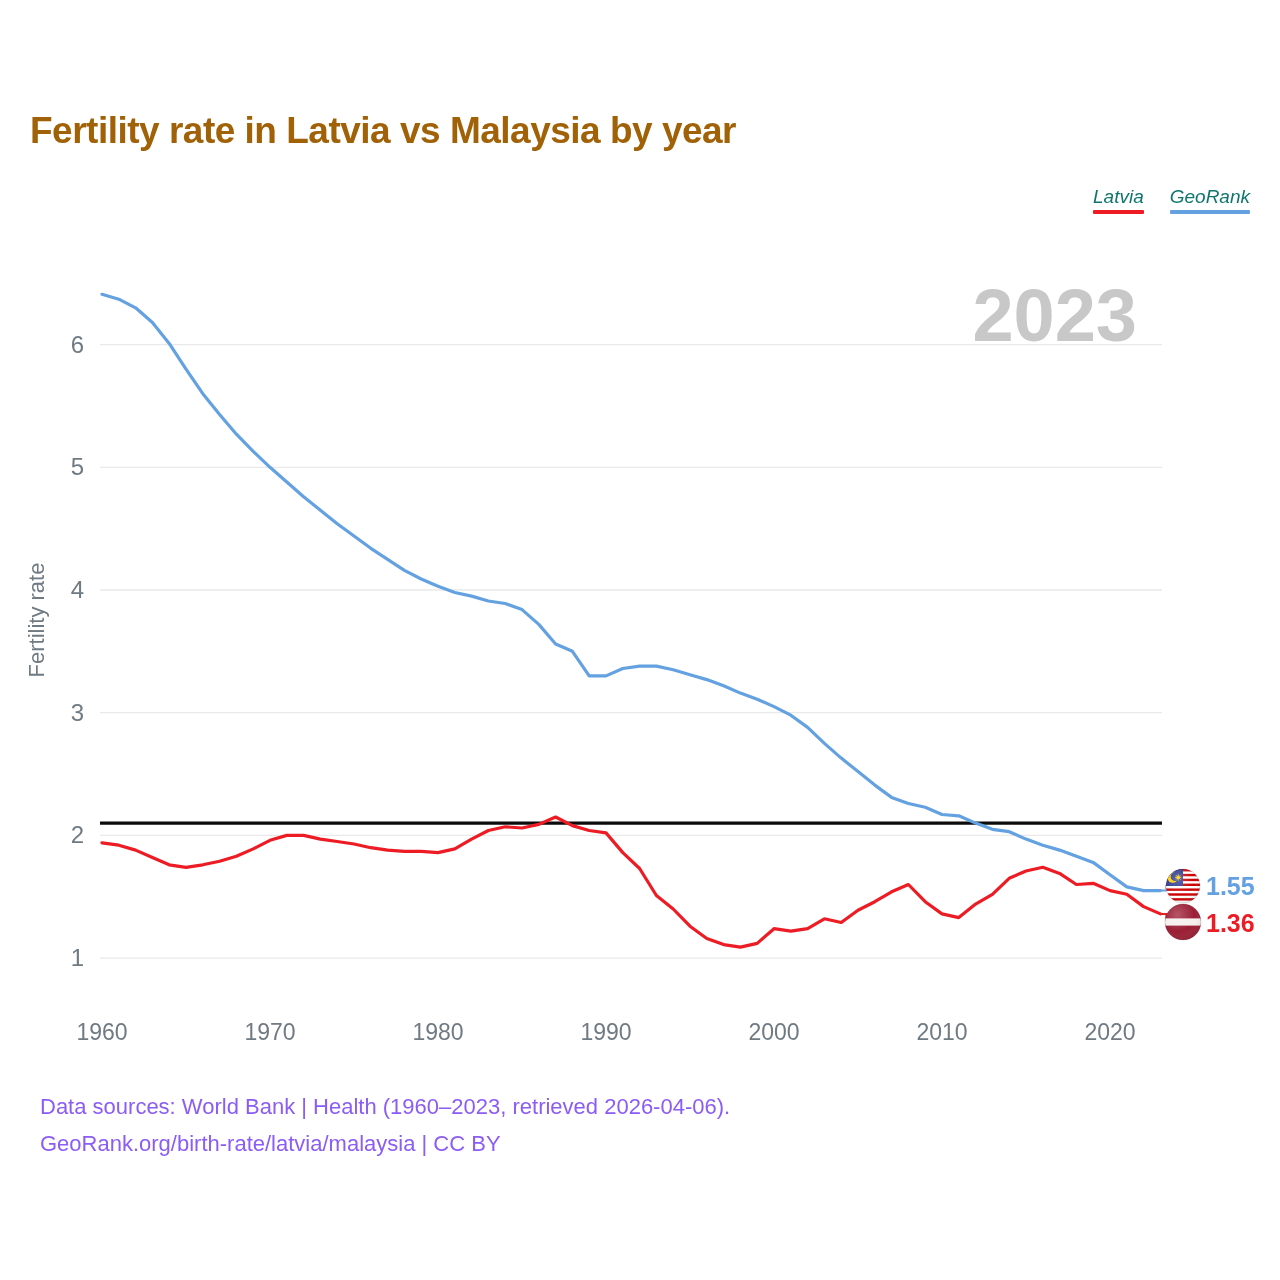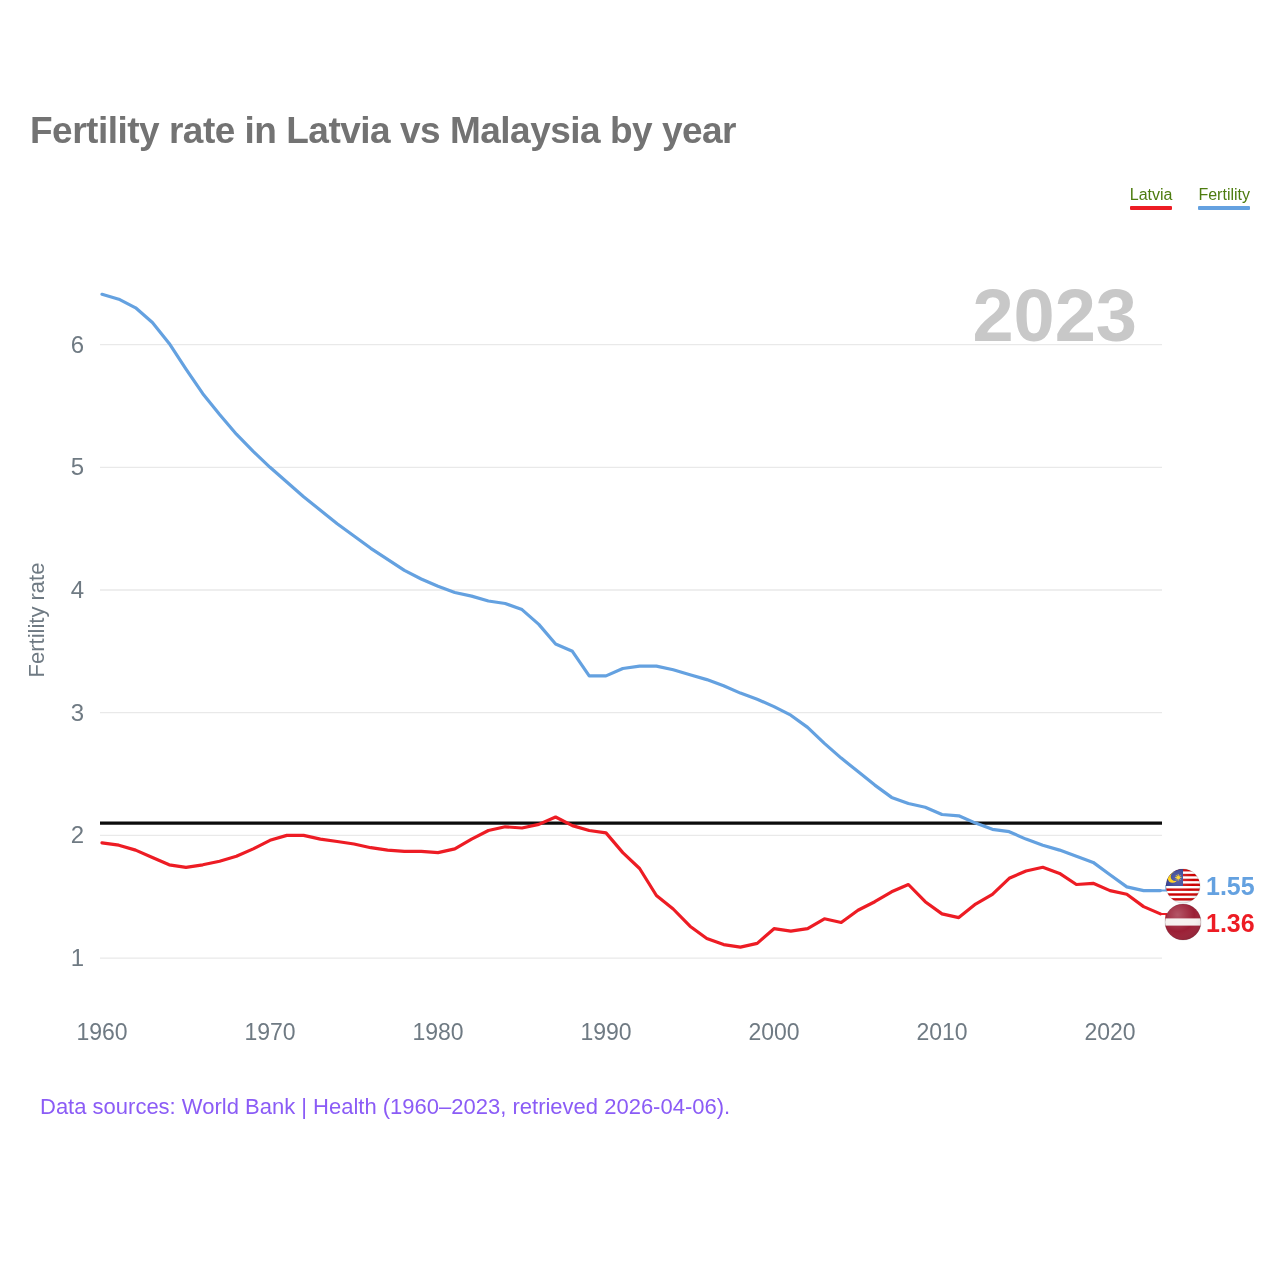--- a/index.html
+++ b/index.html
@@ -1,22 +1,22 @@
 <!DOCTYPE html>
 <html><head>
 <meta charset="utf-8">
 <style>
   html,body{margin:0;padding:0;background:#ffffff;}
   body{width:1280px;height:1280px;position:relative;overflow:hidden;
        font-family:"Liberation Sans",sans-serif;}
   .page-title{position:absolute;left:30px;top:110px;margin:0;
-       font-size:37px;font-weight:700;color:#737373;letter-spacing:-0.5px;}
+       font-size:37px;font-weight:700;color:#a16207;letter-spacing:-0.5px;}
   .legend{position:absolute;top:186px;right:30px;display:flex;gap:26px;}
   .legend-item{display:flex;flex-direction:column;align-items:stretch;cursor:pointer;}
-  .legend-label{font-size:16px;color:#4d7c0f;}
+  .legend-label{font-size:19px;color:#0f766e;font-style:italic;}
   .legend-underline{height:4px;margin-top:2px;border-radius:1px;}
   #chart-svg{position:absolute;left:0;top:0;}
   #chart-svg text{font-family:"Liberation Sans",sans-serif;}
   .wm{font-size:74px;font-weight:700;fill:#c8c8c8;}
   .ytick{font-size:24px;fill:#6f7a83;}
   .xtick{font-size:23px;fill:#6f7a83;}
   .ylab{font-size:22px;fill:#6f7a83;}
   .endlab{font-size:25px;font-weight:700;}
   .footer{position:absolute;left:40px;top:1088px;font-size:22px;color:#8b5cf6;line-height:37px;}
 </style>
@@ -24,21 +24,21 @@
 <body>
 
 <h1 class="page-title">Fertility rate in Latvia vs Malaysia by year</h1>
 
 <div class="legend">
   <div class="legend-item">
     <span class="legend-label">Latvia</span>
     <div class="legend-underline" style="background: rgb(237, 28, 36);"></div>
   </div>
   <div class="legend-item">
-    <span class="legend-label">Fertility</span>
+    <span class="legend-label">GeoRank</span>
     <div class="legend-underline" style="background: rgb(100, 161, 224);"></div>
   </div>
 </div>
 
 <svg id="chart-svg" width="1280" height="1280" viewBox="0 0 1280 1280">
   <defs>
     <clipPath id="clip-my">
         <circle cx="1183" cy="886" r="17"></circle>
       </clipPath>
     <clipPath id="clip-lv">
@@ -110,13 +110,14 @@
     <circle cx="1183" cy="922" r="18" fill="url(#flag-shade)" opacity="0.55"></circle>
     <circle cx="1183" cy="922" r="18" fill="none" stroke="rgba(0,0,0,0.15)" stroke-width="0.8"></circle>
   </g>
 
   <text class="endlab" x="1206" y="895" fill="#64a1e0">1.55</text>
   <text class="endlab" x="1206" y="932" fill="#ed1c24">1.36</text>
 </svg>
 
 <div class="footer">
   <div>Data sources: World Bank | Health (1960–2023, retrieved 2026-04-06).</div>
+  <div>GeoRank.org/birth-rate/latvia/malaysia | CC BY</div>
 </div>
 
 </body></html>

